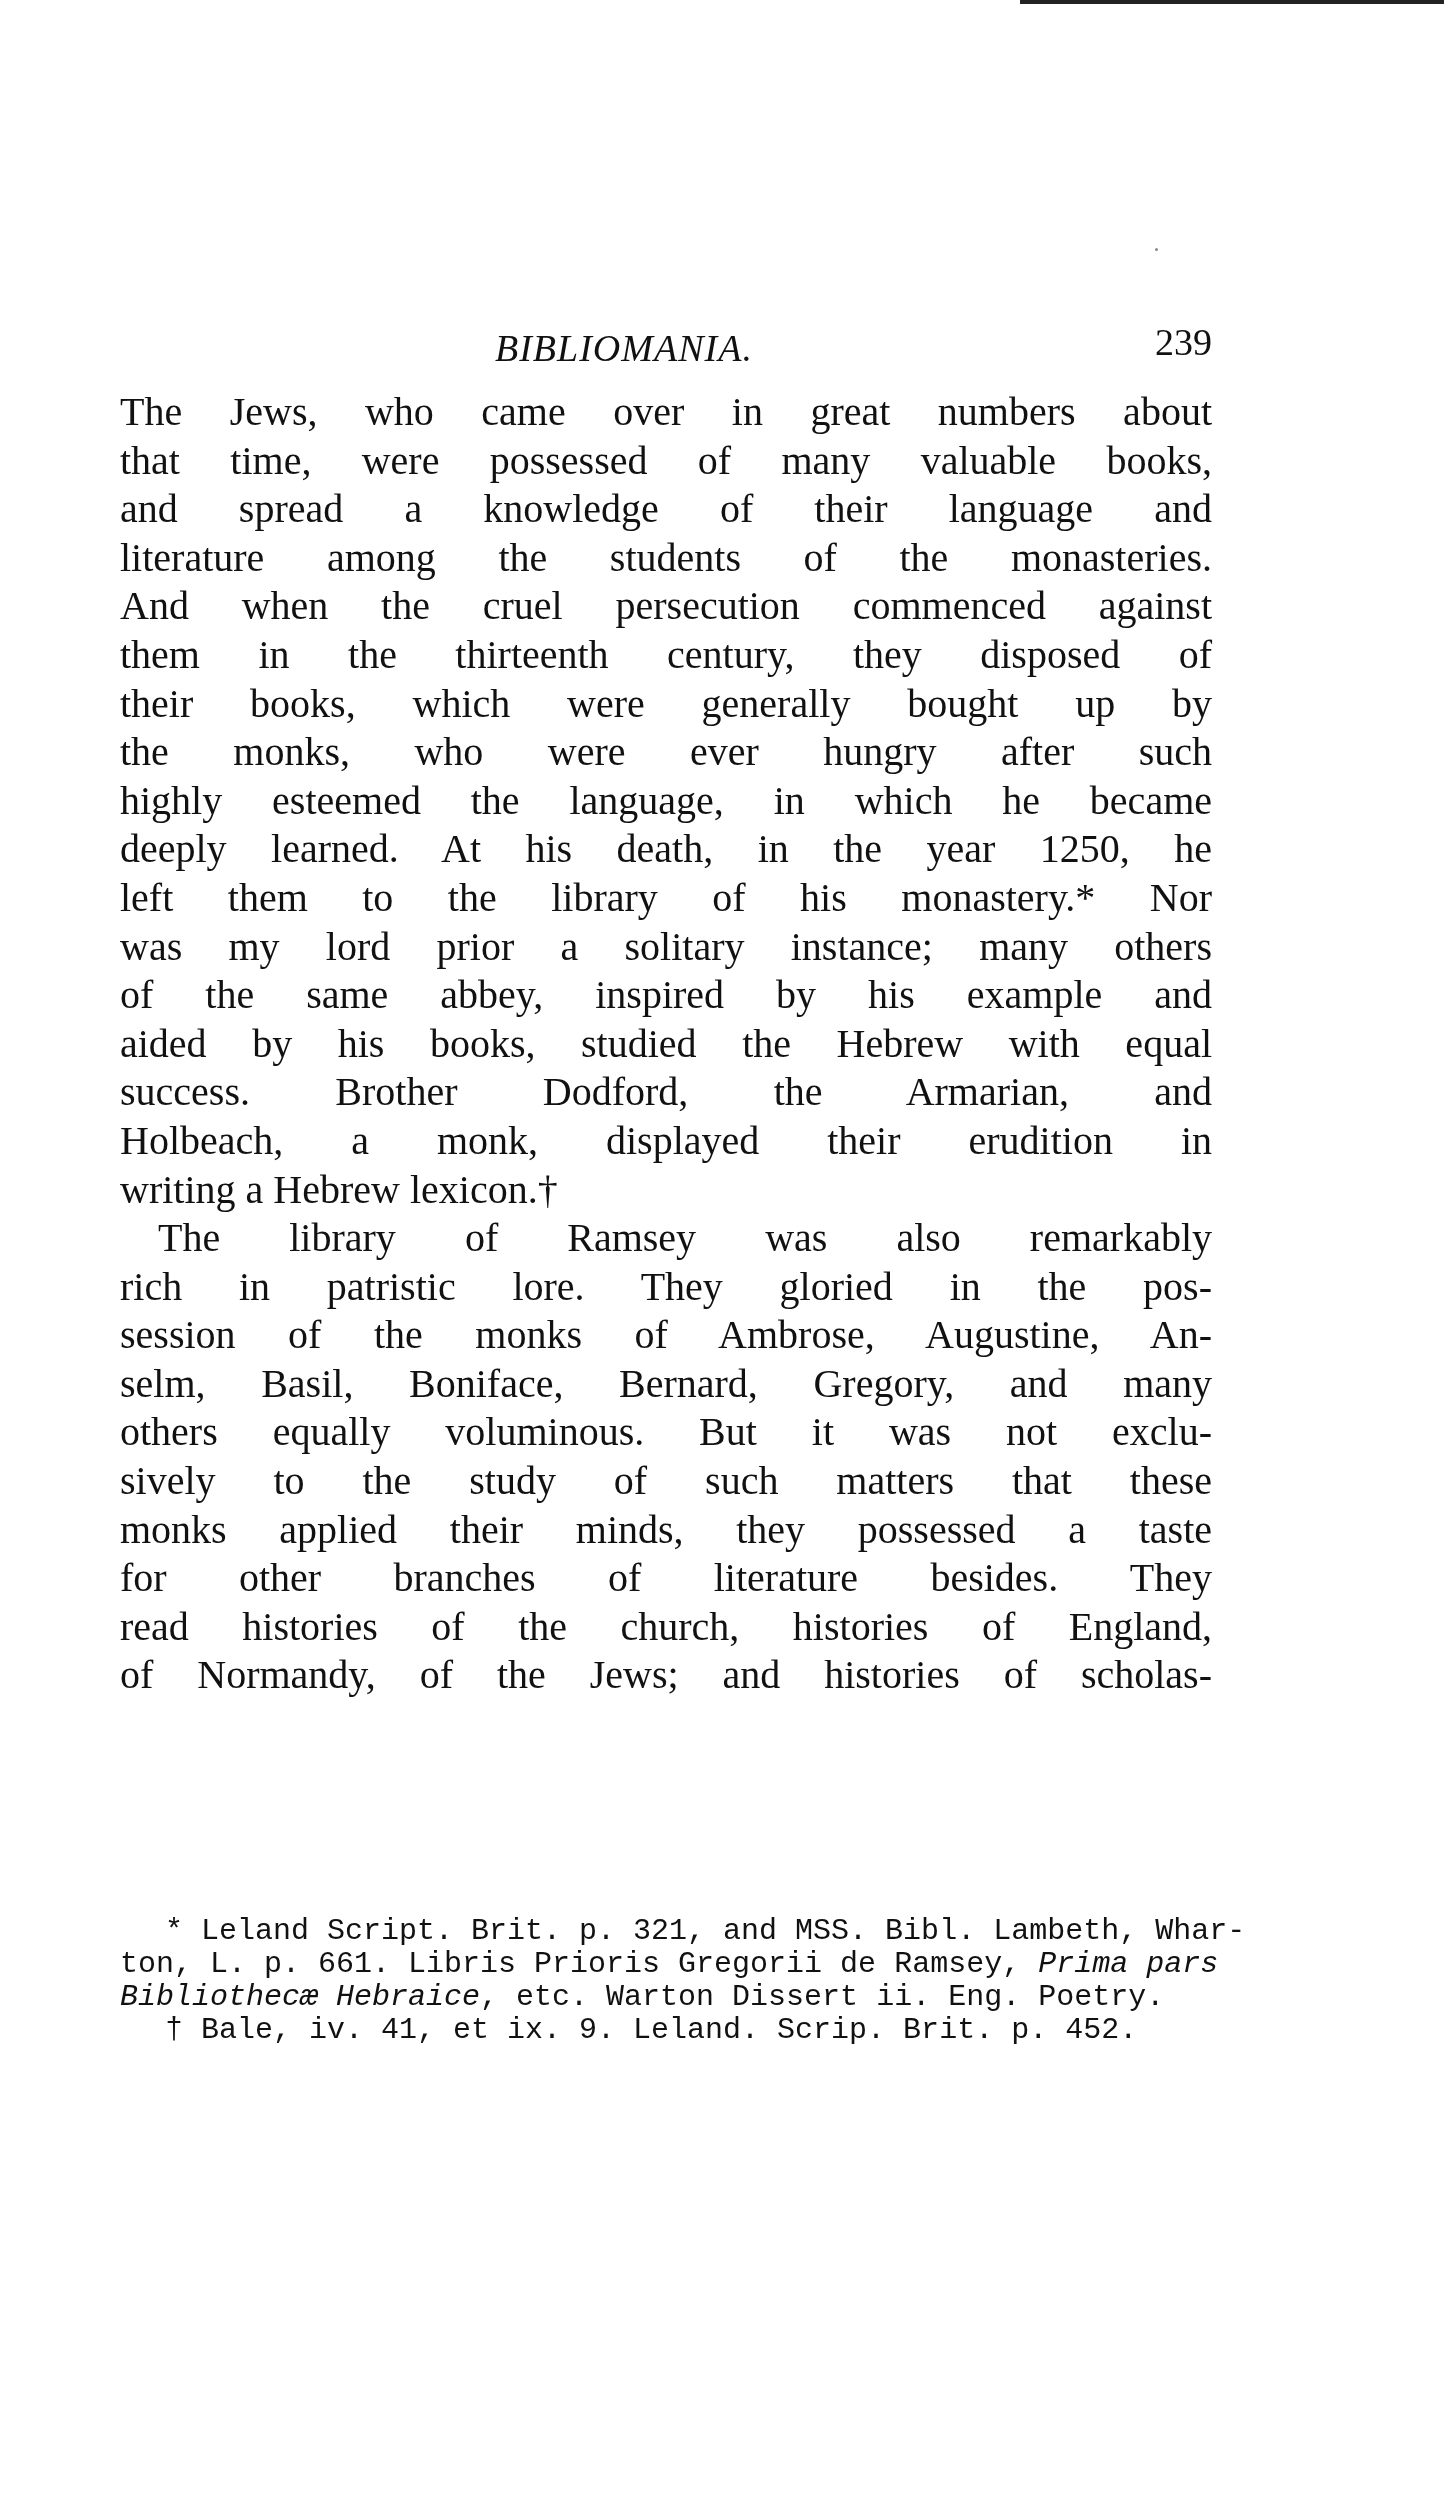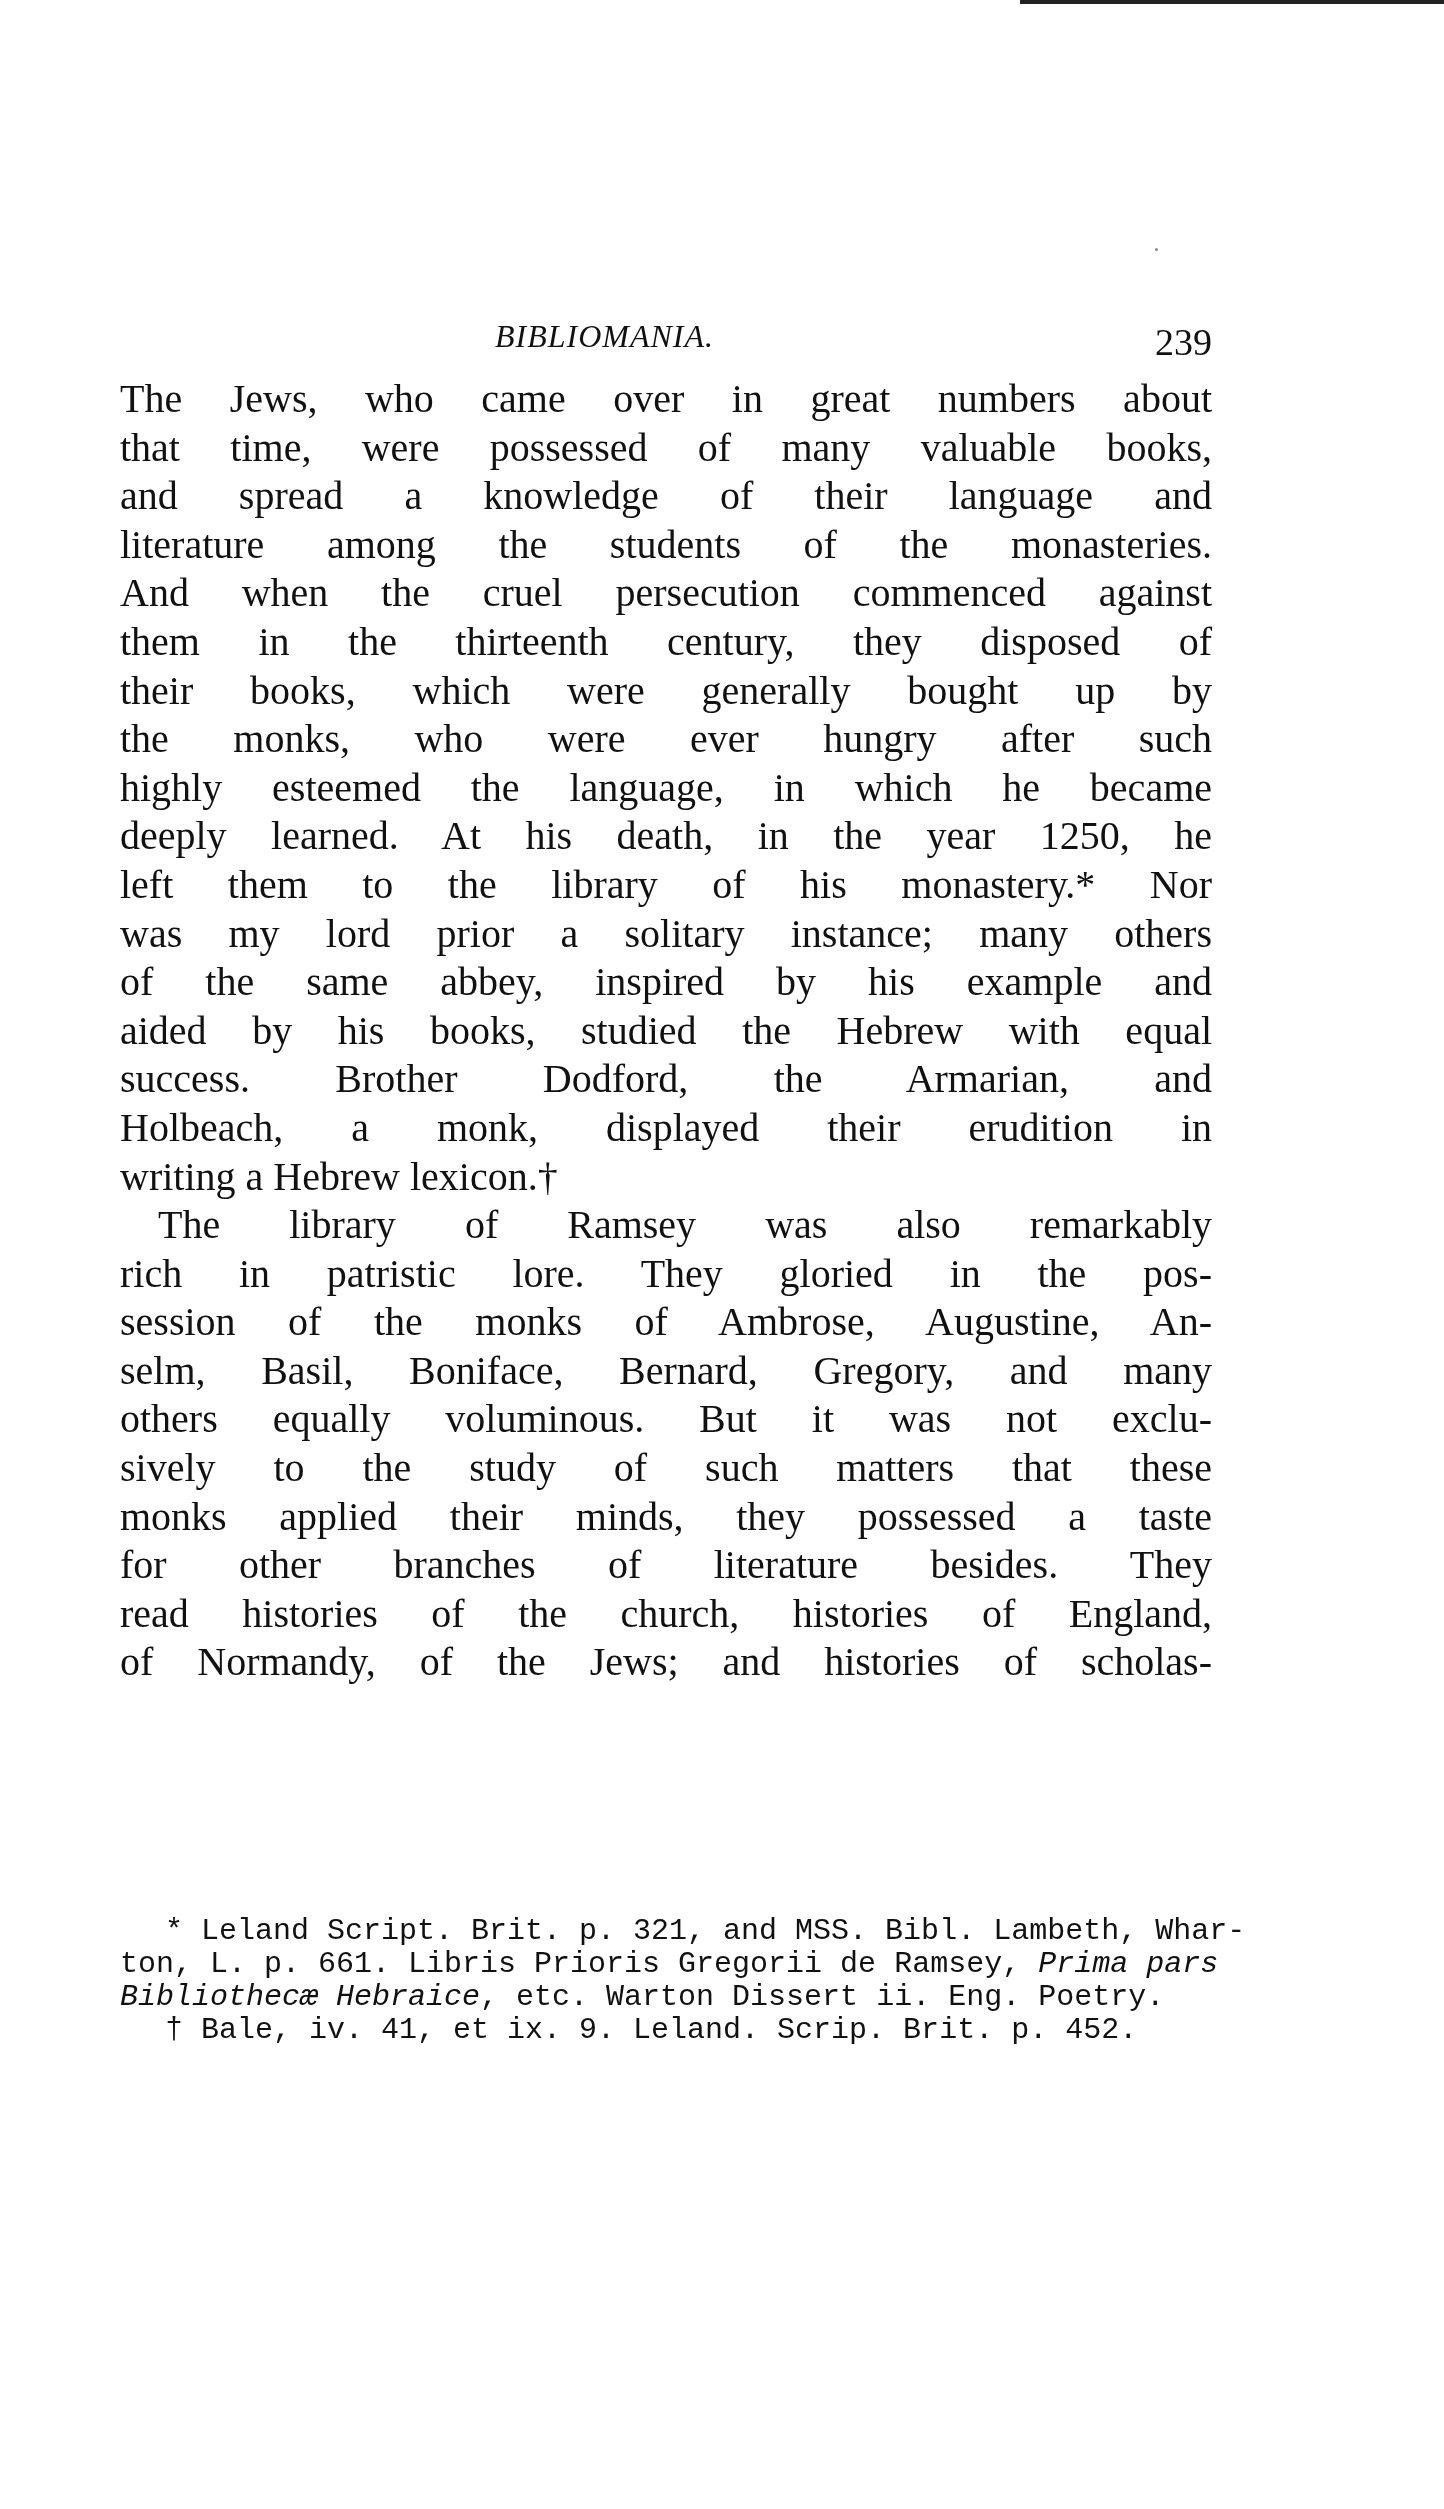--- a/index.html
+++ b/index.html
@@ -1,22 +1,22 @@
 <!DOCTYPE html>
 <html><head>
 <meta charset="utf-8">
 <style>
   html, body { margin:0; padding:0; background:#ffffff; }
   body { width:1444px; height:2509px; position:relative; overflow:hidden;
          font-family:"Liberation Serif", "DejaVu Serif", serif; color:#111; }
   .topedge { position:absolute; top:0; left:1020px; width:424px; height:4px; background:#222; }
   .header { position:absolute; top:318px; left:120px; width:1092px; height:60px; }
-  .running-title { position:absolute; left:375px; top:0; font-style:italic; font-size:32px; letter-spacing:1px; }
+  .running-title { position:absolute; left:375px; top:8px; font-style:italic; font-size:38px; letter-spacing:1px; }
   .page-number { position:absolute; right:0; top:2px; font-size:38px; }
-  .body { position:absolute; top:375px; left:120px; width:1092px; font-size:40px; line-height:48.6px; }
+  .body { position:absolute; top:388px; left:120px; width:1092px; font-size:40px; line-height:48.6px; }
   .line { display:block; white-space:nowrap; text-align:justify; text-align-last:justify; height:48.6px; }
   .line.last { text-align-last:left; }
   .line.indent { padding-left:38px; }
   .footnotes { position:absolute; top:1915px; left:120px; width:1092px; font-size:30px; line-height:33px; }
   .fline { display:block; white-space:nowrap; text-align:justify; text-align-last:justify; height:33px;font-family:Liberation Mono, monospace; }
   .fline.last { text-align-last:left; }
   .fline.indent { padding-left:45px; }
   .fline i { font-style:italic; }
   .speck { position:absolute; width:3px; height:3px; background:#888; border-radius:50%; }
 </style>

